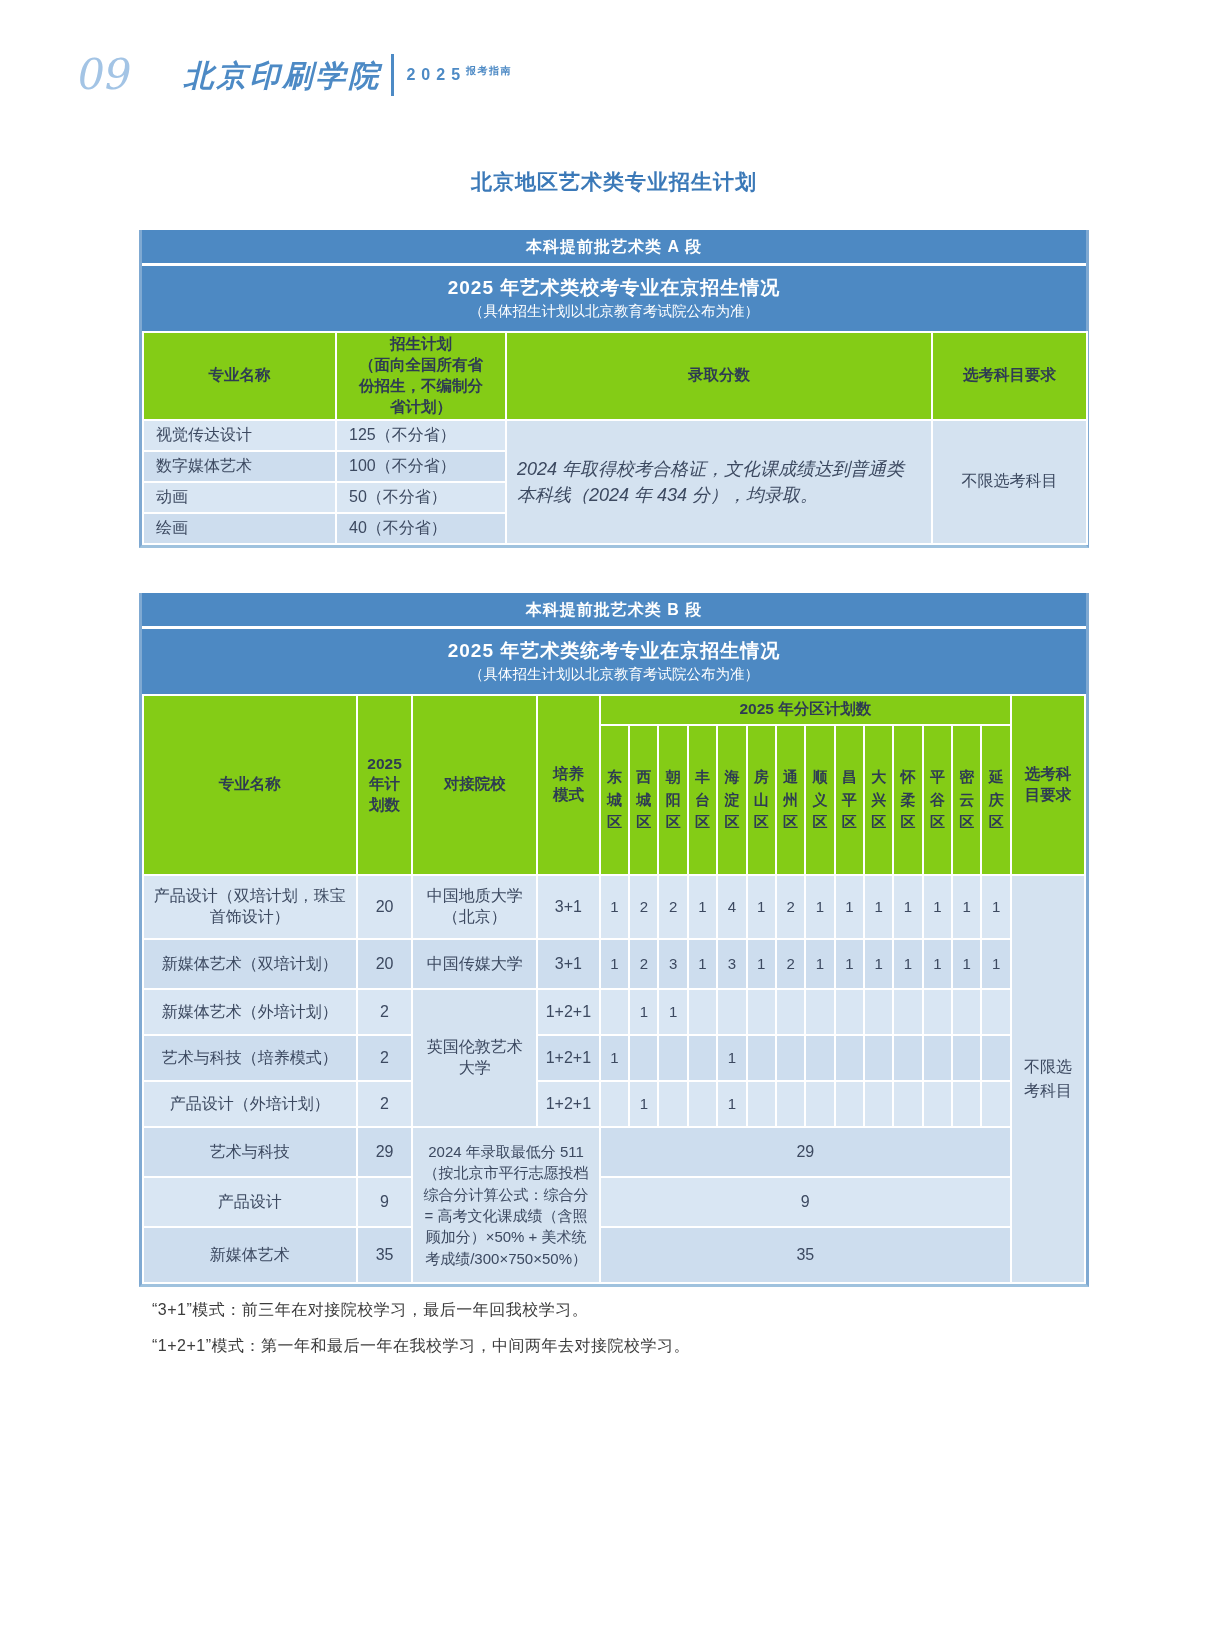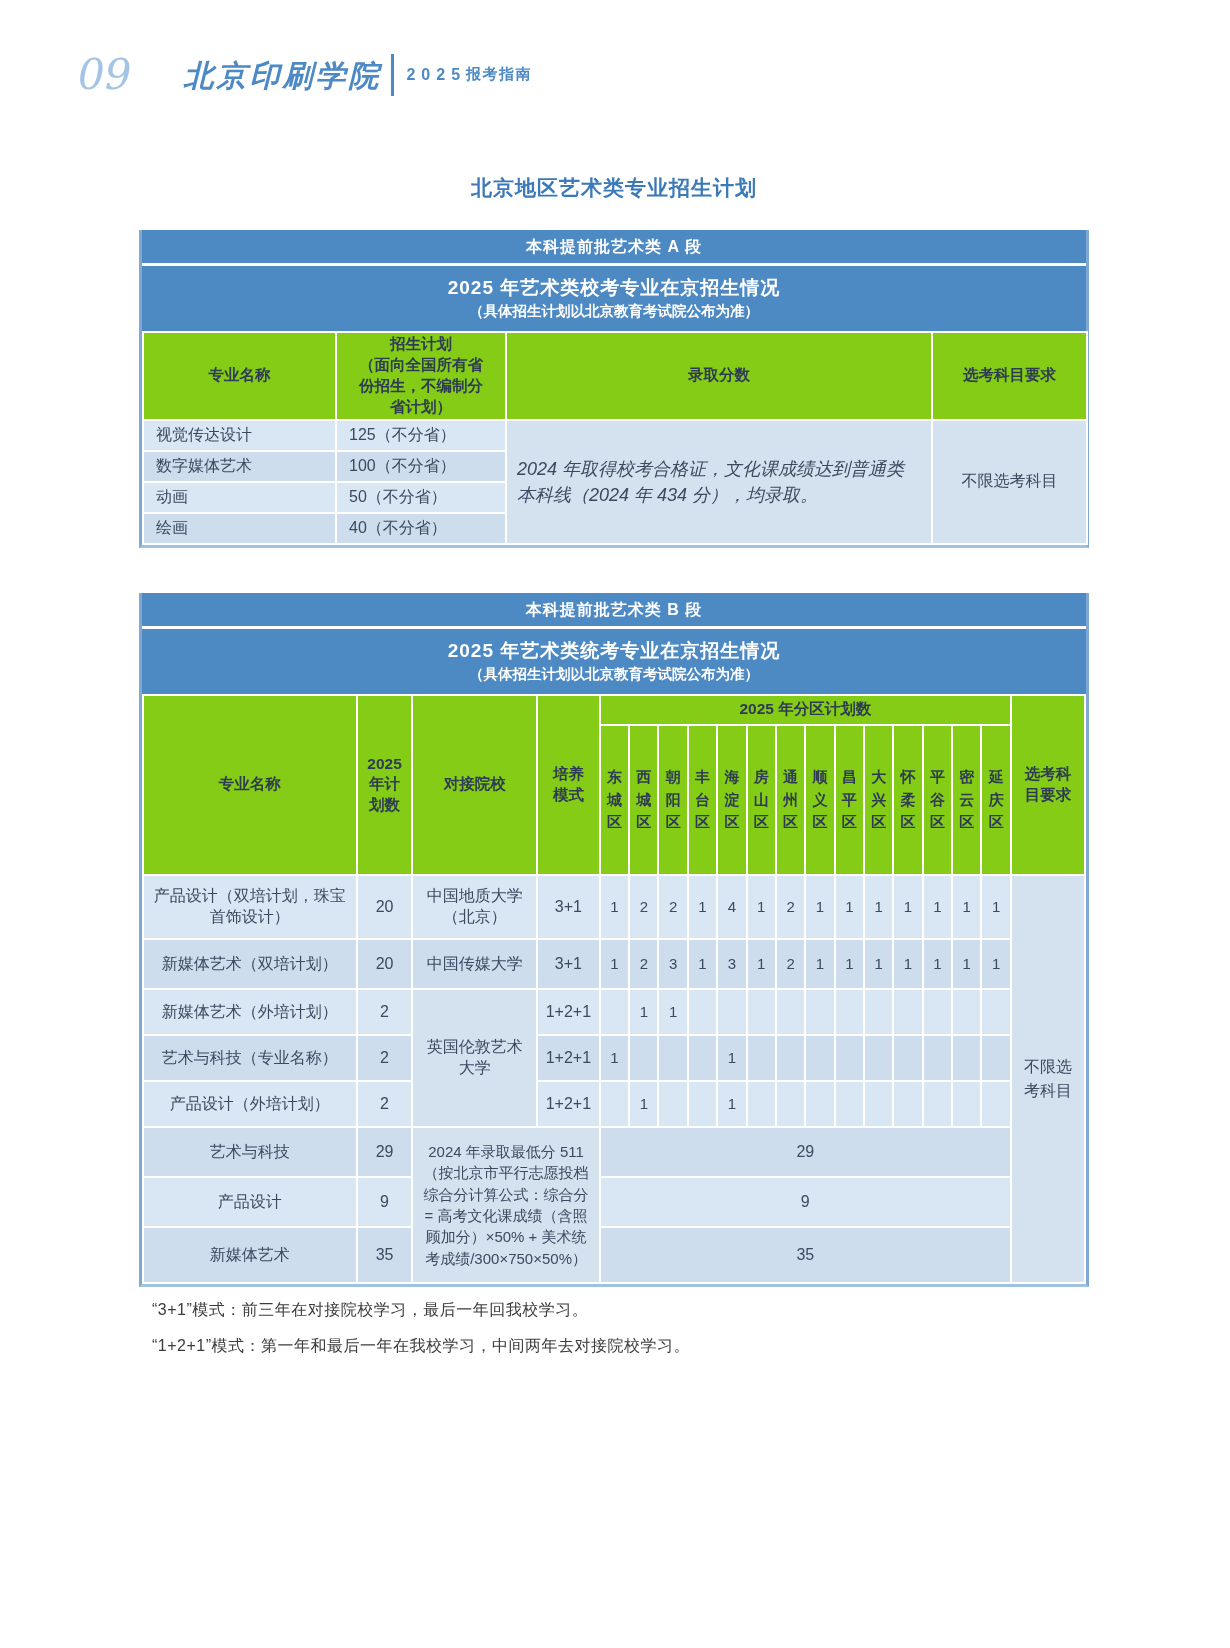--- a/index.html
+++ b/index.html
@@ -21,41 +21,41 @@
   }
   .logo{display:flex;align-items:center;}
   .logo-name{
     font-family:"DejaVu Serif","Liberation Serif",serif;
     font-style:italic;font-weight:bold;
     font-size:30px;color:#4d8ac5;letter-spacing:3px;line-height:1.1;
   }
   .logo-divider{width:3px;height:42px;background:#4d8ac5;margin:0 12px 0 10px;}
   .logo-right{display:flex;flex-direction:row;justify-content:center;}
   .logo-year{font-size:16px;font-weight:bold;letter-spacing:6px;color:#4d8ac5;line-height:1.2;}
-  .logo-sub{font-size:15px;font-weight:bold;letter-spacing:1.5px;color:#4d8ac5;line-height:1.2;}
+  .logo-sub{font-size:10px;font-weight:bold;letter-spacing:1.5px;color:#4d8ac5;line-height:1.2;}
 
   .doc-title{
-    position:absolute;top:174px;left:139px;width:950px;
+    position:absolute;top:168px;left:139px;width:950px;
     text-align:center;font-size:21px;font-weight:bold;color:#3b79b8;letter-spacing:1px;
   }
 
   
   .tbl-wrap{
     position:absolute;left:139px;width:950px;
     border-left:3px solid #7fa9d2;border-right:3px solid #7fa9d2;border-bottom:3px solid #9fc2de;
     box-sizing:border-box;background:#ffffff;
   }
   .band{
     height:33px;line-height:33px;background:#4d89c3;color:#ffffff;
     font-size:16px;font-weight:bold;text-align:center;letter-spacing:1px;
     margin-bottom:3px;
   }
   .band-title{background:#4d89c3;color:#ffffff;text-align:center;padding:9px 0 10px 0;}
   .bt1{font-size:19px;font-weight:bold;letter-spacing:1px;line-height:1.35;}
-  .bt2{font-size:14.5px;font-weight:bold;line-height:1.4;}
+  .bt2{font-size:14.5px;font-weight:normal;line-height:1.4;}
 
   table{border-collapse:collapse;table-layout:fixed;width:100%;}
   th,td{
     border:2px solid #ffffff;box-sizing:border-box;
     font-size:16px;color:#3c4960;vertical-align:middle;
     padding:2px 4px;overflow:hidden;
   }
   th{
     background:#84cc16;color:#2e3c52;font-weight:bold;font-size:15.5px;
     text-align:center;line-height:1.35;
@@ -294,21 +294,21 @@
           <td class="dnum"></td>
           <td class="dnum"></td>
           <td class="dnum"></td>
           <td class="dnum"></td>
           <td class="dnum"></td>
           <td class="dnum"></td>
           <td class="dnum"></td>
           <td class="dnum"></td>
         </tr>
         <tr style="height:46px" class="rB">
-          <td class="bname">艺术与科技（专业名称）</td>
+          <td class="bname">艺术与科技（培养模式）</td>
           <td>2</td>
           <td>1+2+1</td>
           <td class="dnum">1</td>
           <td class="dnum"></td>
           <td class="dnum"></td>
           <td class="dnum"></td>
           <td class="dnum">1</td>
           <td class="dnum"></td>
           <td class="dnum"></td>
           <td class="dnum"></td>

